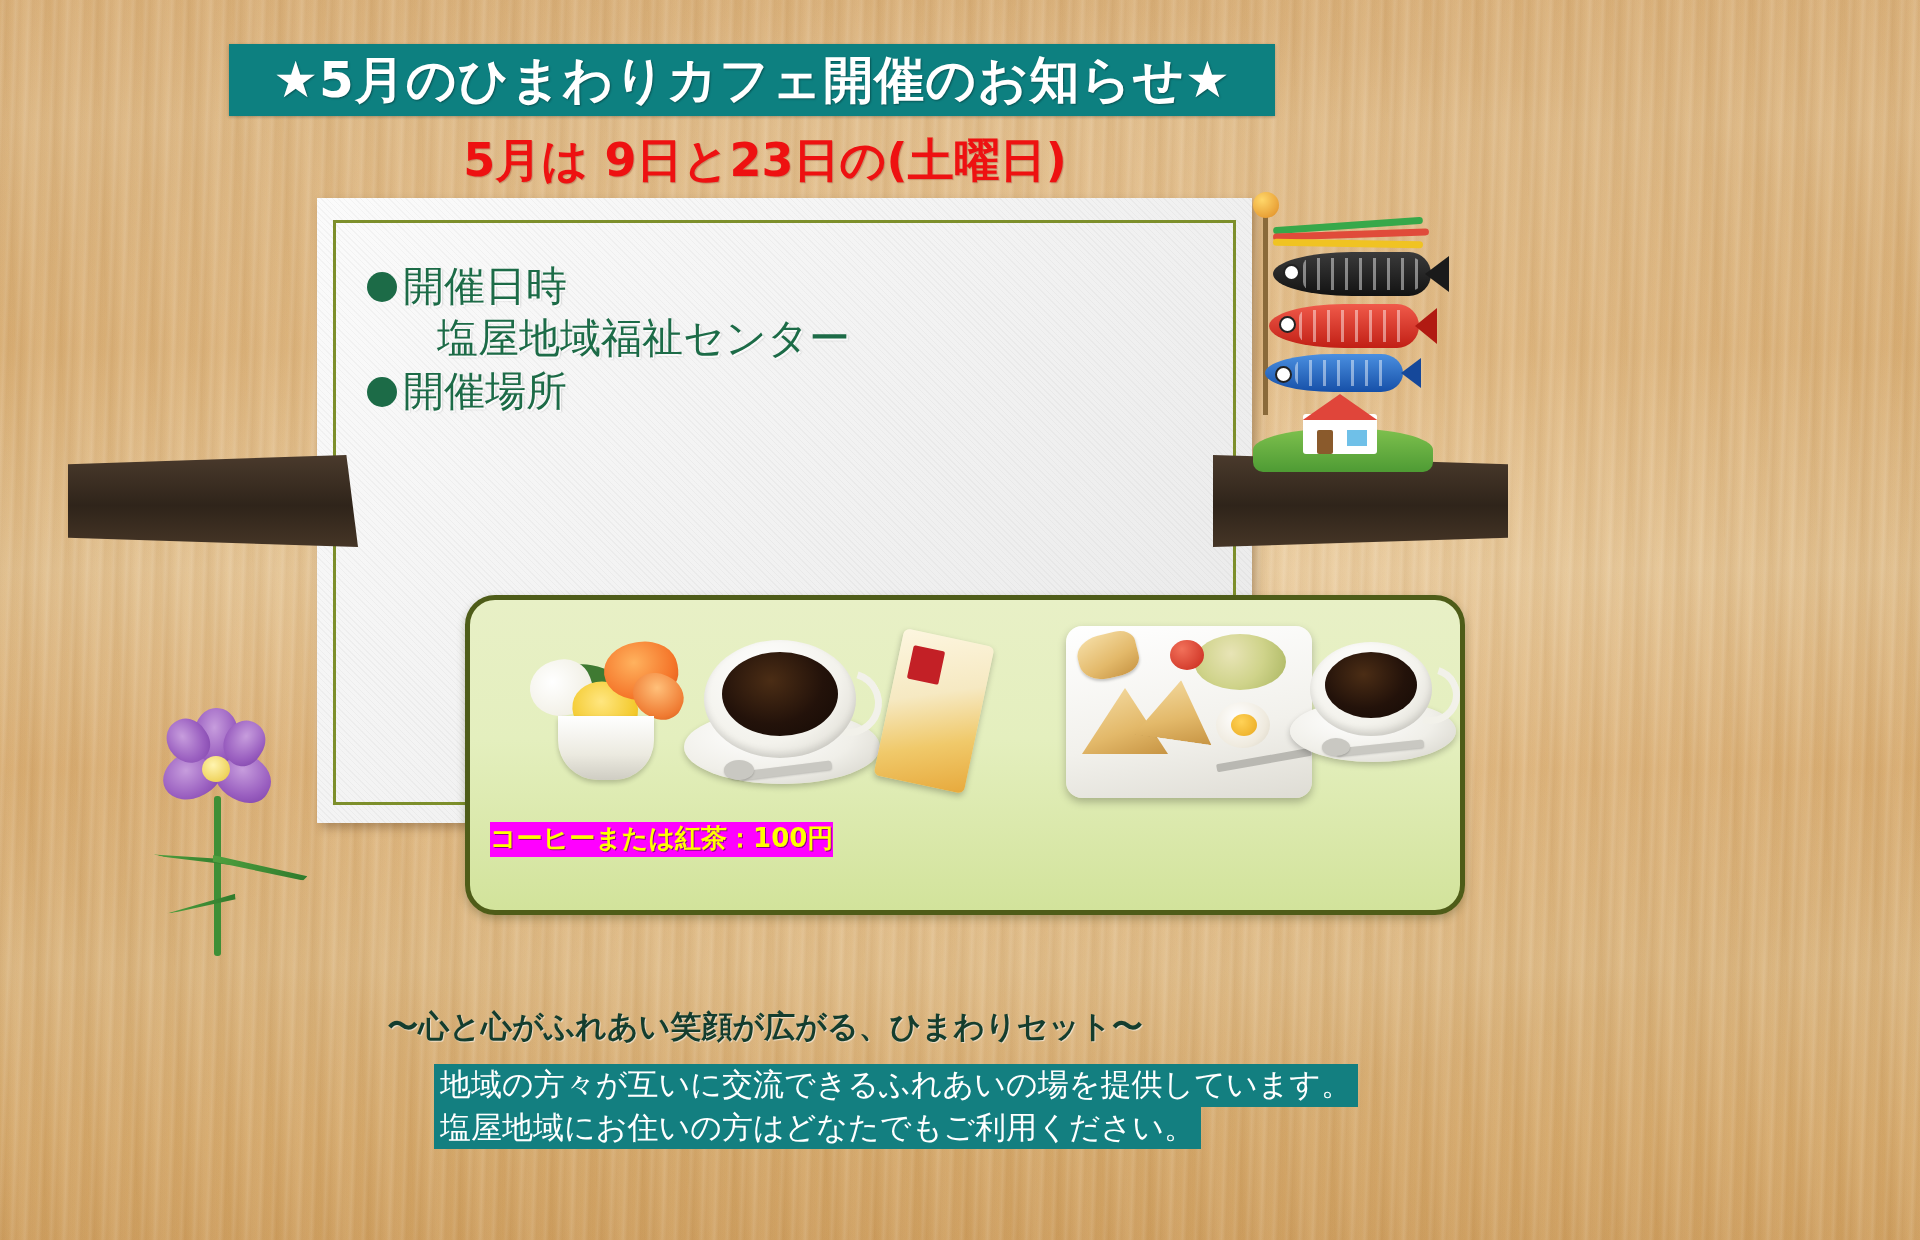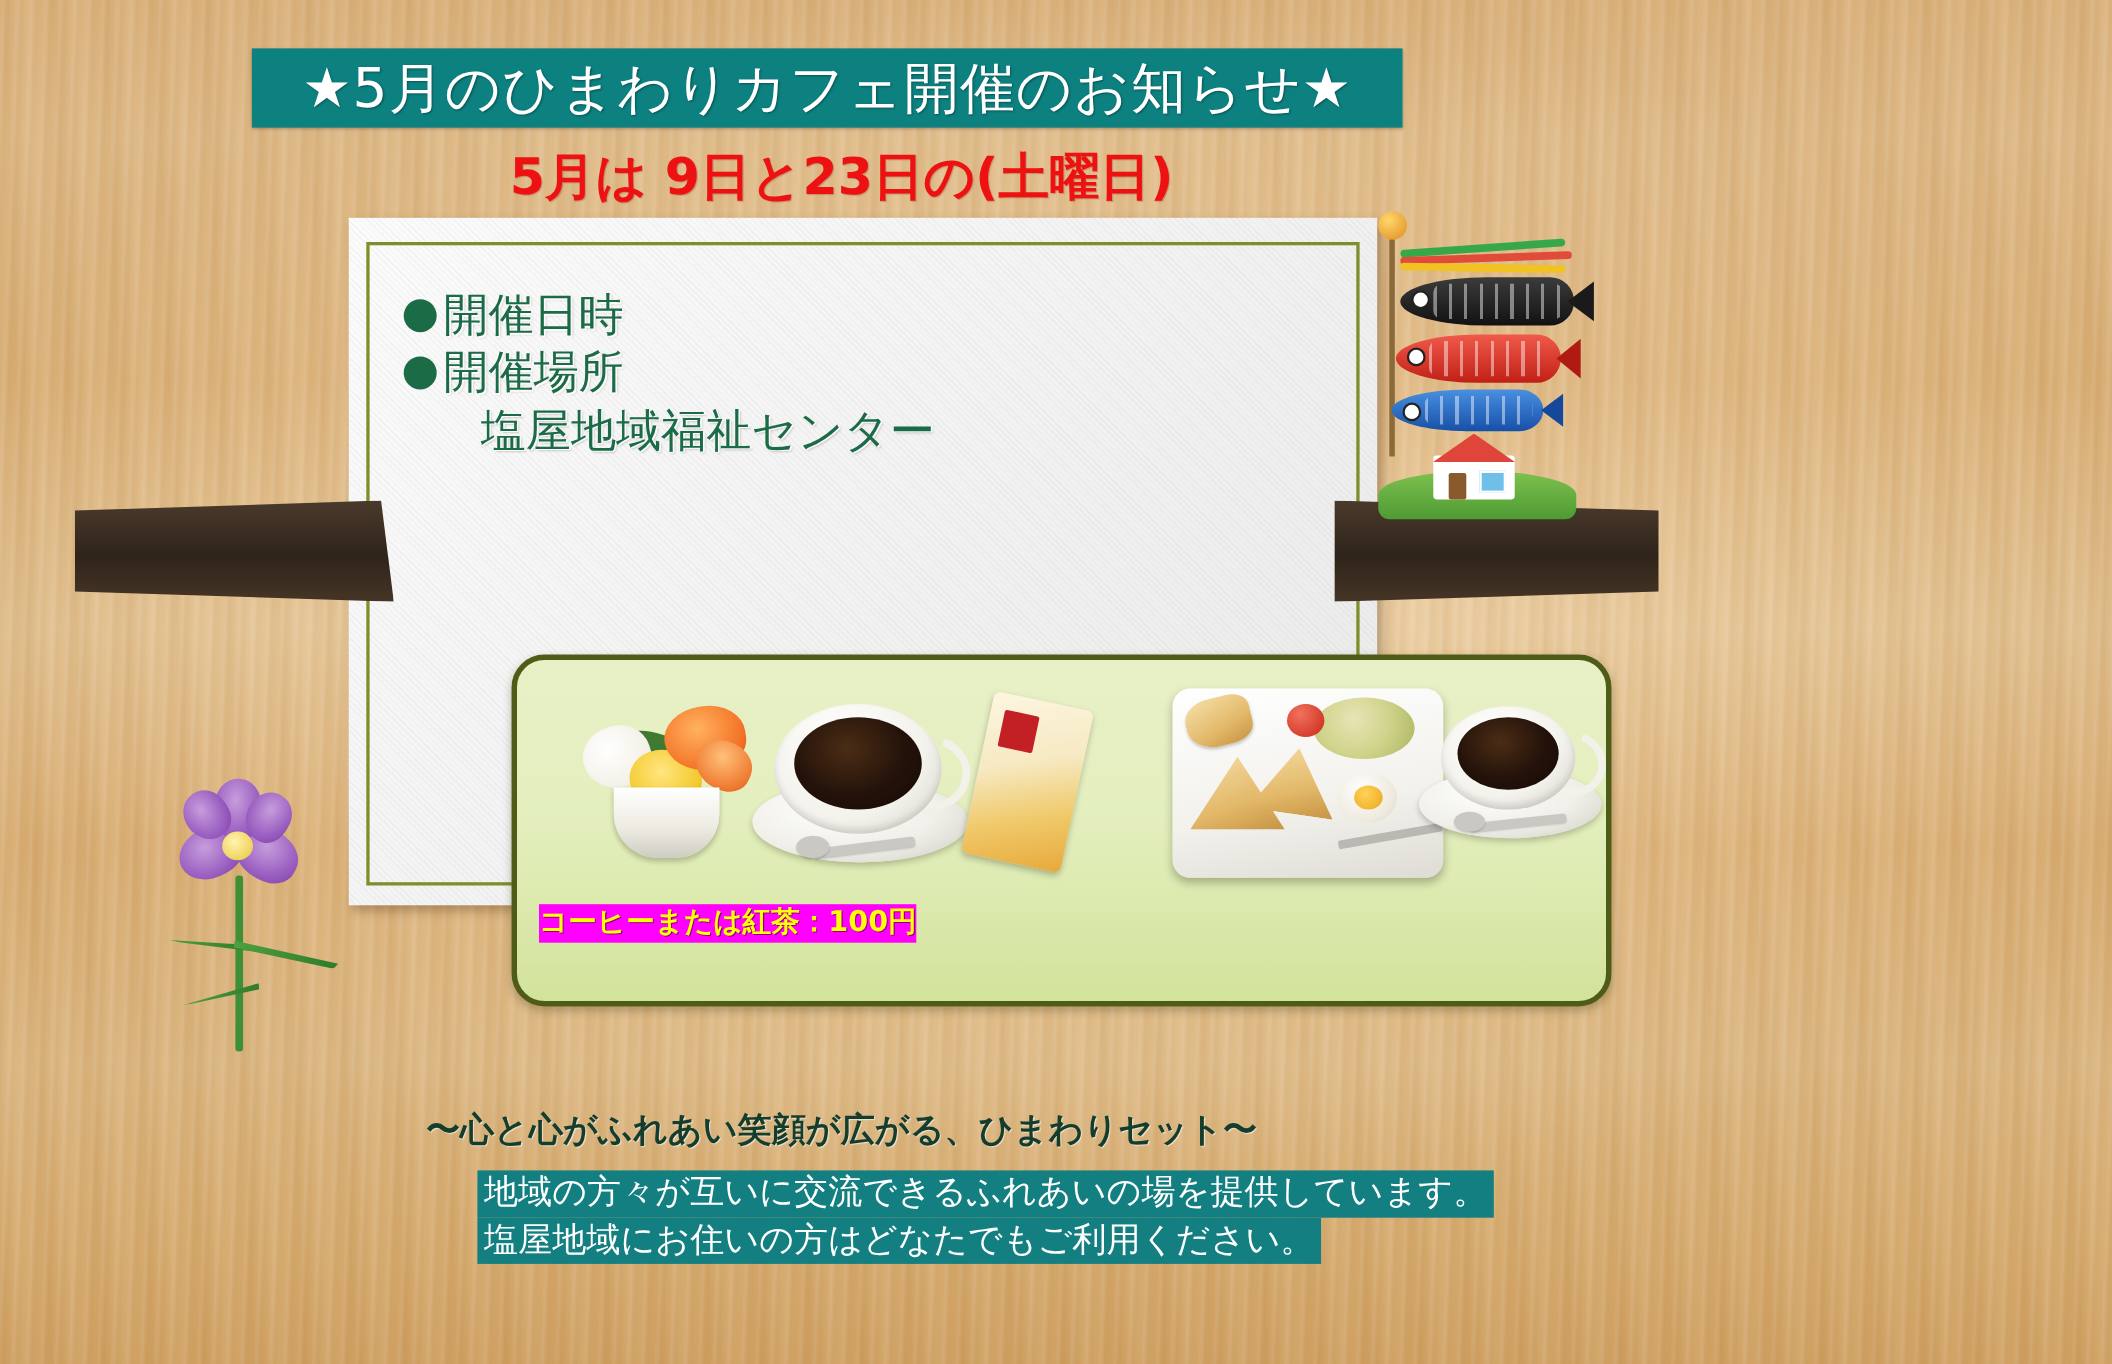--- a/index.html
+++ b/index.html
@@ -23,21 +23,21 @@
         rgba(120,70,20,0.04) 46px),
       linear-gradient(180deg,#e9c189 0%,#edc994 10%,#e7bd81 28%,#eecd99 46%,
                       #e6ba7c 62%,#eac68e 78%,#e4b878 92%,#ddae6c 100%);
   }
   #wood:after{content:"";position:absolute;inset:0;
     background:radial-gradient(ellipse 75% 60% at 50% 45%,rgba(255,255,255,0.18),rgba(120,70,20,0.12) 75%);}
 
   
   #title-banner{position:absolute;left:229px;top:44px;width:1046px;height:72px;
     background:#0d8080;display:flex;align-items:center;justify-content:center;
-    box-shadow:0 1px 3px rgba(0,0,0,.25);}
+    box-shadow:0 1px 3px rgba(0,0,0,.25);font-weight:bold;}
   #title-banner .t{color:#ffffff;font-size:50px;line-height:1;white-space:nowrap;
     letter-spacing:1px;font-family:"DejaVu Sans","Liberation Sans",sans-serif;
     text-shadow:1px 1px 2px rgba(0,0,0,.35);}
 
   
   #date-line{position:absolute;left:0;top:130px;width:1530px;text-align:center;}
   #date-line .t{color:#ee1111;font-size:46px;font-weight:bold;white-space:nowrap;
     text-shadow:1px 1px 1px rgba(120,0,0,.25);}
 
   
@@ -156,24 +156,24 @@
   <span class="t">5月は 9日と23日の(土曜日)</span>
 </div>
 
 <div id="paper">
   <div id="paper-border"></div>
 
   <div id="body-text">
     <span class="ln">
       <span class="dot"></span><span>開催日時</span>
     </span>
+    <span class="ln ind">塩屋地域福祉センター</span>
     <span class="ln">
       <span class="dot"></span><span>開催場所</span>
     </span>
-    <span class="ln ind">塩屋地域福祉センター</span>
   </div>
 </div>
 
 <div id="photo-strip">
 
   <div class="photo" style="left:42px;top:8px;width:200px;height:180px;">
     <div class="leafg" style="left:56px;top:58px;width:54px;height:22px;transform:rotate(20deg);"></div>
     <div class="petal" style="left:18px;top:52px;width:62px;height:56px;background:radial-gradient(ellipse at 40% 35%,#ffffff,#f2f0e6 70%,#ddd9c9);transform:rotate(-18deg);"></div>
     <div class="petal" style="left:60px;top:74px;width:66px;height:56px;background:radial-gradient(ellipse at 42% 36%,#ffe680,#f3c92c 65%,#dca80f);transform:rotate(10deg);"></div>
     <div class="petal" style="left:92px;top:34px;width:74px;height:58px;background:radial-gradient(ellipse at 42% 34%,#ffb25e,#f5762a 65%,#d9531a);transform:rotate(-8deg);"></div>

